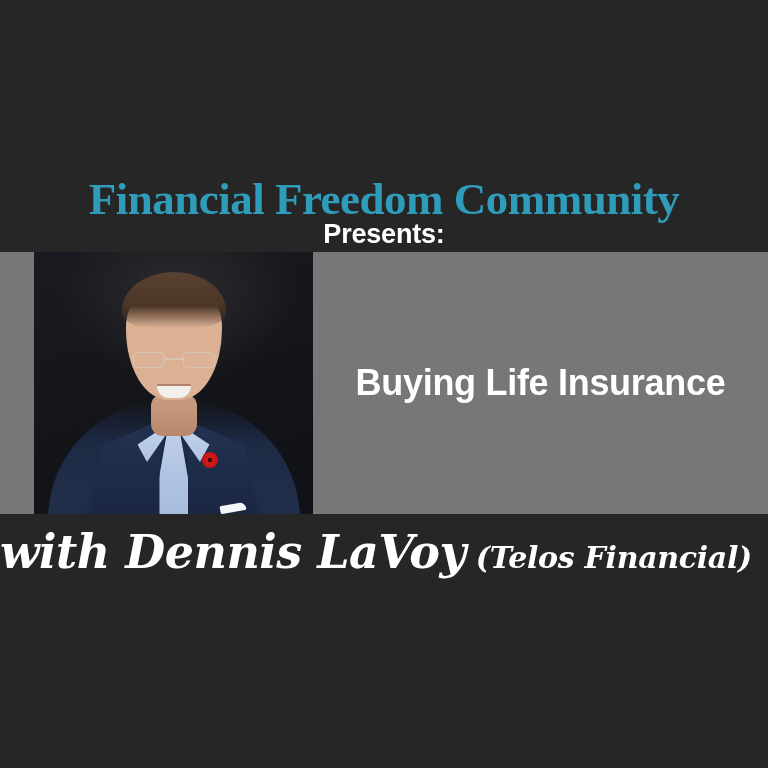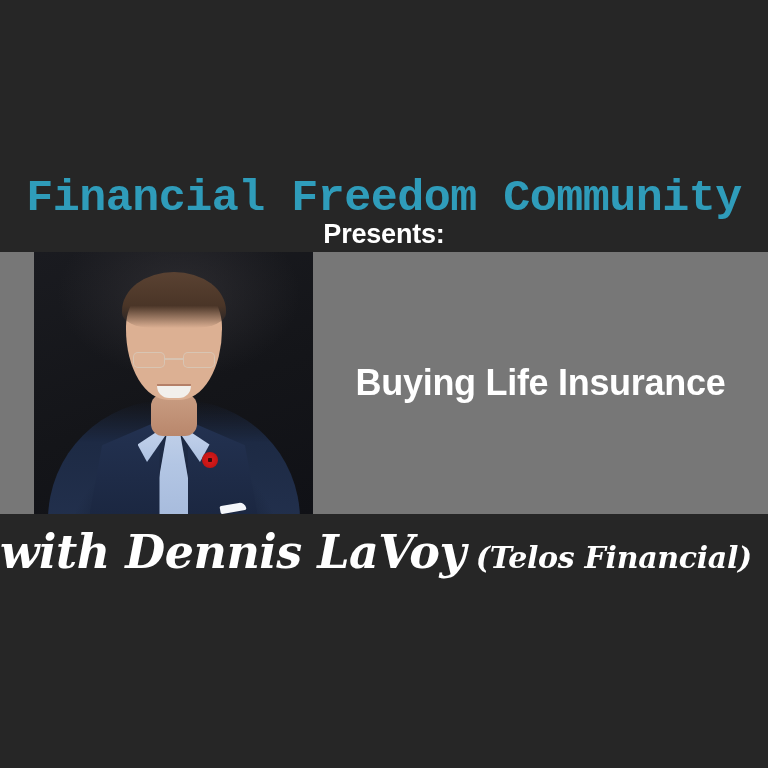--- a/index.html
+++ b/index.html
@@ -29,21 +29,21 @@
     height: 252px;
     background: #262626;
   }
   .brand-title {
     position: absolute;
     left: 0;
     top: 176px;
     width: 768px;
     text-align: center;
     color: #2f9cba;
-    font-family: Liberation Mono, monospace;
+    font-family: Liberation Serif, serif;
     font-weight: bold;
     font-size: 45px;
     line-height: 46px;
     letter-spacing: -0.5px;
     white-space: nowrap;
   }
   .brand-subtitle {
     position: absolute;
     left: 0;
     top: 219px;

